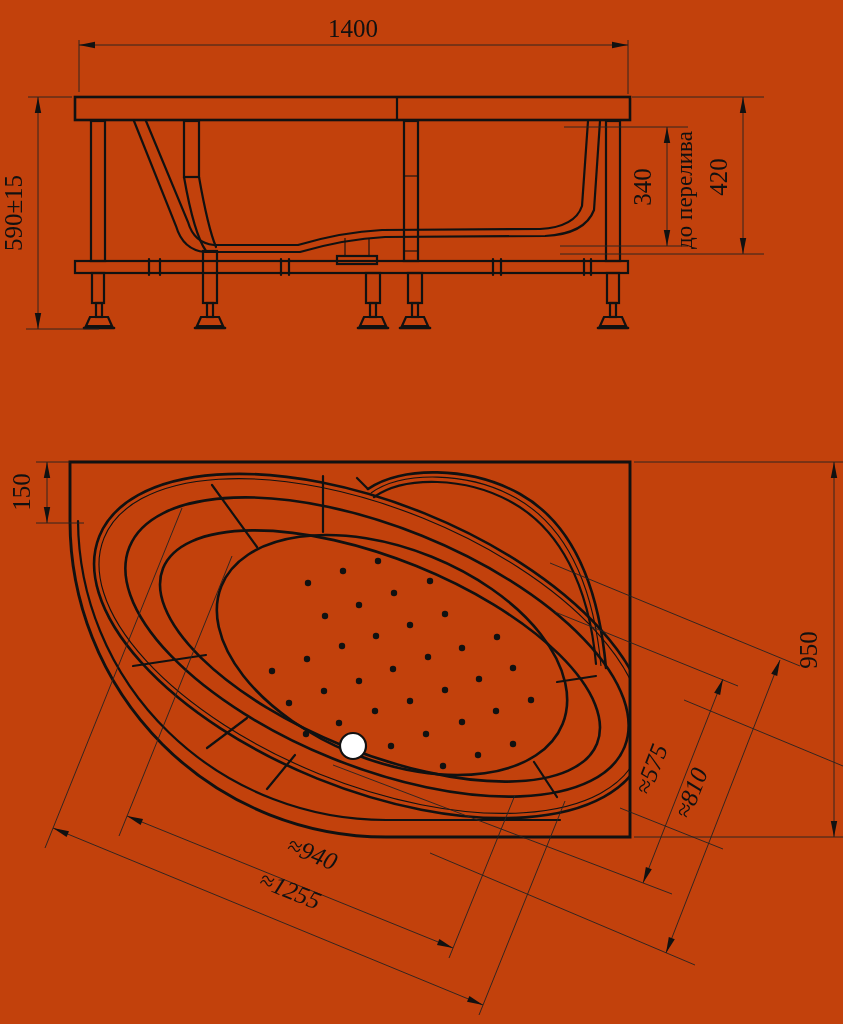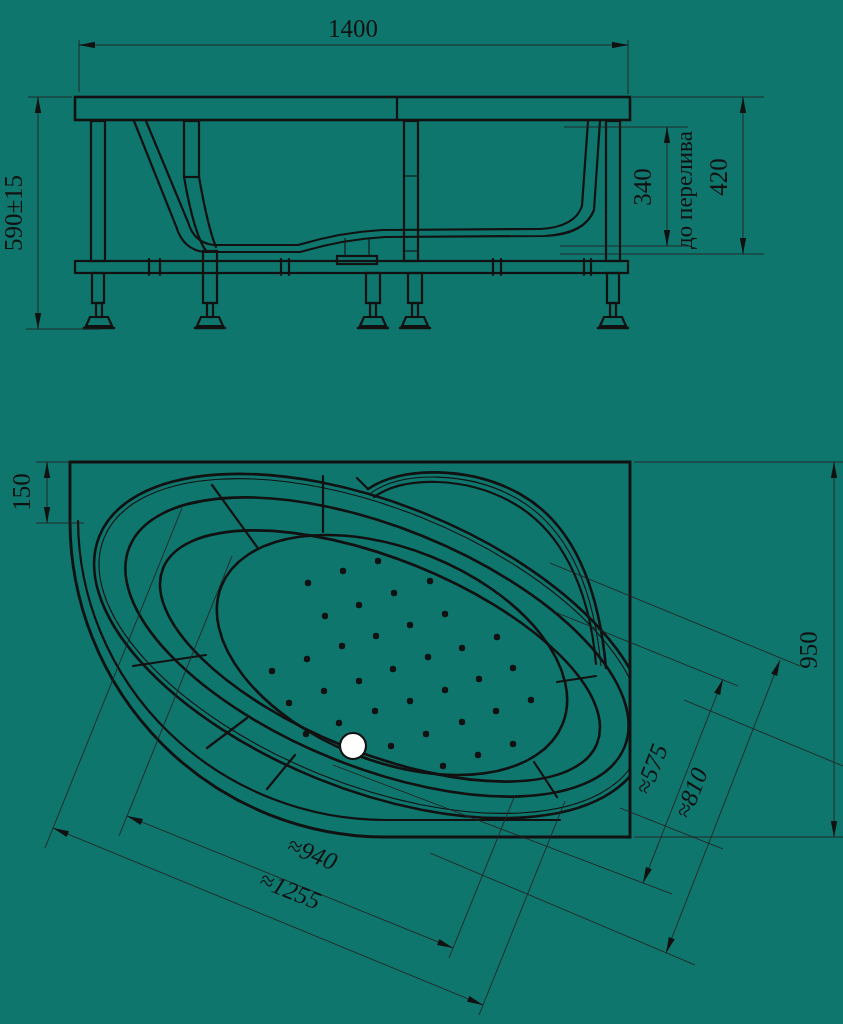--- a/index.html
+++ b/index.html
@@ -1,16 +1,16 @@
 <!DOCTYPE html>
 <html><head>
 <meta charset="utf-8">
 <style>
   html,body{margin:0;padding:0;background:#fff;}
-  .page{width:843px;height:1024px;background:#0f766e;position:relative;overflow:hidden;}
+  .page{width:843px;height:1024px;background:#c2410c;position:relative;overflow:hidden;}
   svg{display:block;}
   svg text{font-family:"Liberation Serif","DejaVu Serif",serif;fill:#111;}
   .dim-txt{font-size:25px;}
   .dim-txt-sm{font-size:23px;}
   .dim-txt-it{font-size:25px;font-style:italic;}
   .thick{stroke:#111;stroke-width:2.6;fill:none;stroke-linecap:round;}
   .med{stroke:#111;stroke-width:2.2;fill:none;stroke-linecap:round;}
   .lite{stroke:#111;stroke-width:1.1;fill:none;}
   .hair{stroke:#222;stroke-width:0.9;fill:none;}
   .fillw{fill:#fff;}

